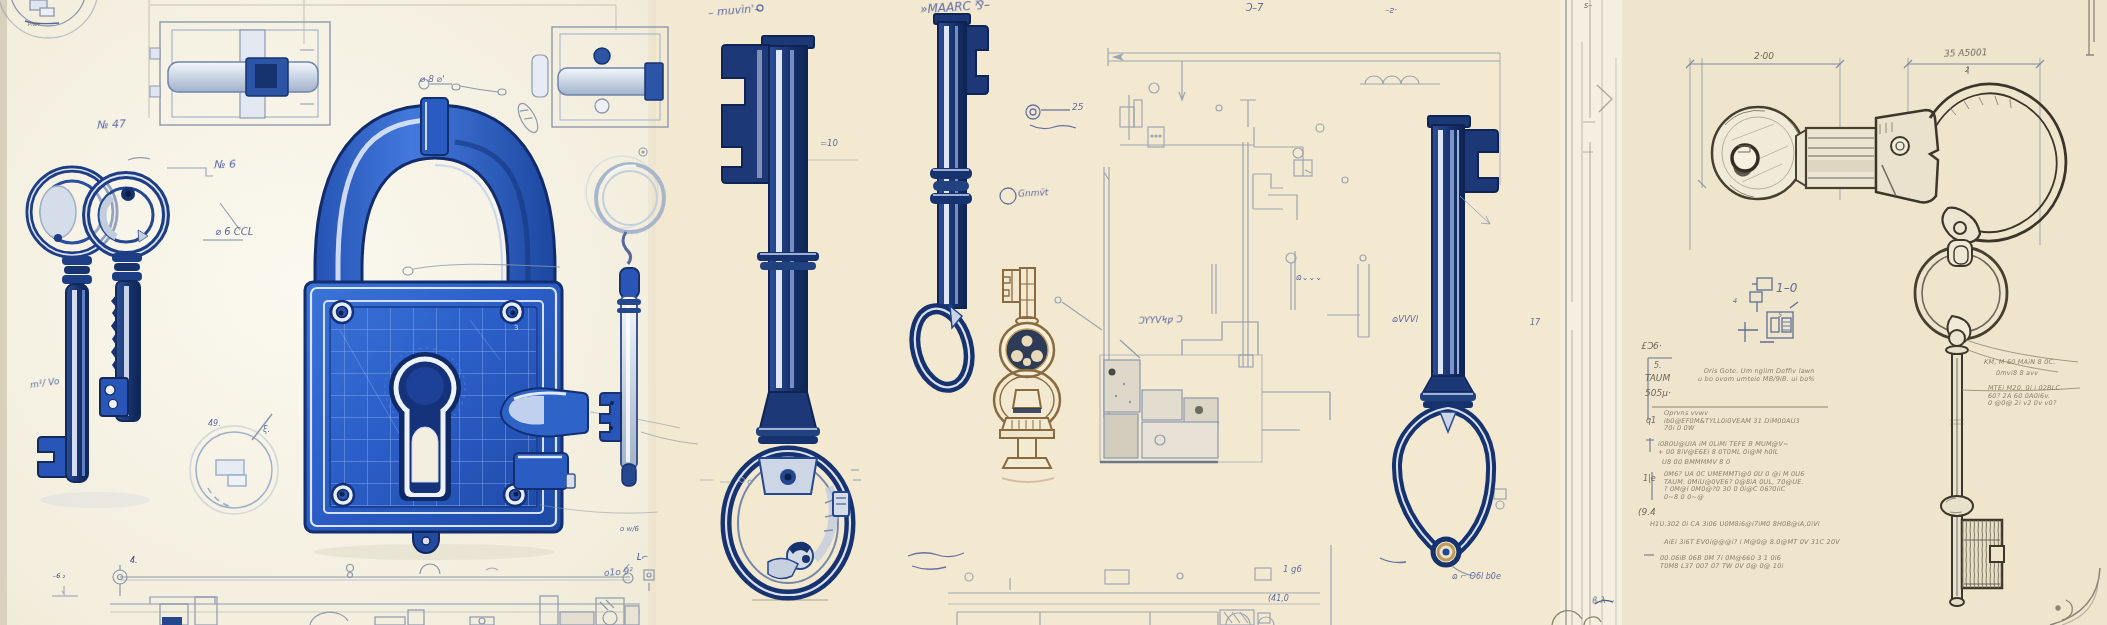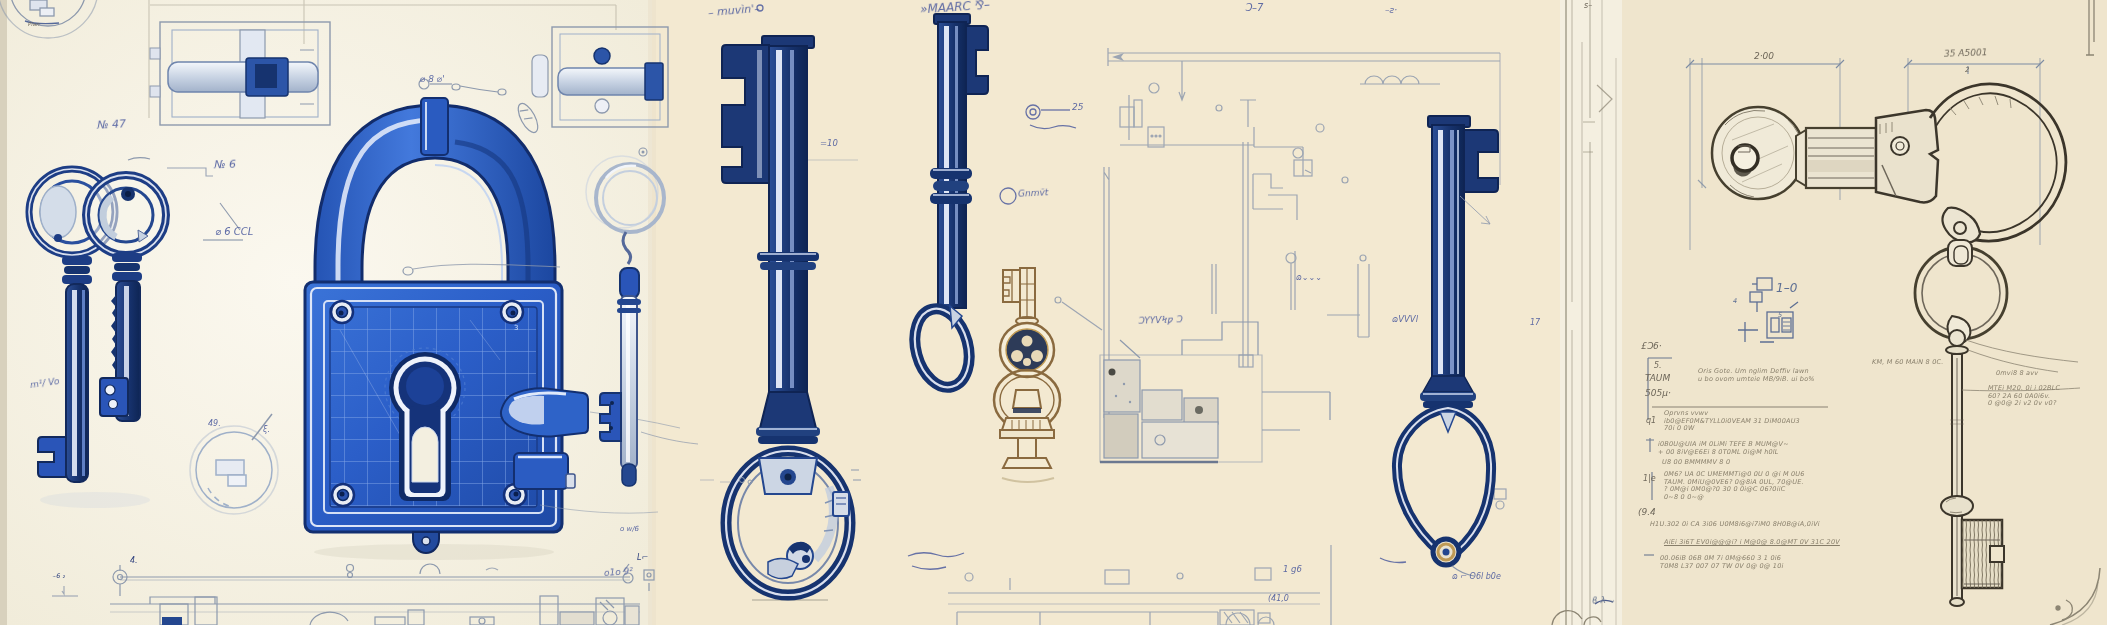--- a/index.html
+++ b/index.html
@@ -613,21 +613,21 @@
 <span class="ann pen" style="left:1645px;top:373px;font-size:9px;">TAUM</span>
 <span class="ann pen" style="left:1645px;top:388px;font-size:9px;">505µ·</span>
 <span class="ann pen" style="left:1646px;top:416px;font-size:8px;">q1</span>
 <span class="ann pen" style="left:1643px;top:474px;font-size:8px;">1|e</span>
 <span class="ann pen" style="left:1638px;top:507px;font-size:9px;">(9.4</span>
 <span class="ann pen" style="left:1776px;top:281px;font-size:12px;color:#5d6f94;">1–0</span>
 <span class="ann pen" style="left:1778px;top:311px;font-size:6.5px;color:#5d6f94;">5</span>
 <span class="ann pen" style="left:1733px;top:297px;font-size:6.5px;color:#5d6f94;">4</span>
 <span class="ann pen" style="left:1592px;top:595px;font-size:9px;color:#6b7890;transform:rotate(-3deg);">ϐ λ ⌄</span>
 
-<div class="ann spec" style="left:1698px;top:368px;">
+<div class="ann spec" style="left:1698px;top:368px;text-align:right;">
   <span>Oris Gote. Um nglim Deffiv  lawn</span>
   <span>u bo ovom umteie MB/9iB. ui bo%</span>
 </div>
 <div class="ann spec" style="left:1664px;top:410px;">
   <span>Oprvns vvwv</span>
   <span>ib0@EF0M&amp;TYLL0i0VEAM 31 DiM00AU3</span>
   <span>70i 0 0W</span>
 </div>
 <div class="ann spec" style="left:1658px;top:441px;">
   <span>i0B0U@UIA iM 0LiMi TEFE B MUM@V~</span>
@@ -638,29 +638,29 @@
 </div>
 <div class="ann spec" style="left:1664px;top:471px;">
   <span>0M6? UA 0C UMEMMTi@0 0U 0 @i M 0U6</span>
   <span>TAUM. 0MiU@0VE6? 0@8iA 0UL, 70@UE.</span>
   <span>? 0M@i 0M0@?0 30 0 0i@C 06?0iiC</span>
   <span>0~8 0 0~@</span>
 </div>
 <div class="ann spec" style="left:1650px;top:521px;">
   <span>H1U.302 0i CA 3i06 U0M8i6@i7iM0 8H0B@iA,0iVi</span>
 </div>
-<div class="ann spec" style="left:1664px;top:539px;text-decoration:underline;">
+<div class="ann spec" style="left:1664px;top:539px;">
   <span>AiEi 3i6T EV0i@@@i? i M@0@ 8.0@MT 0V 31C 20V</span>
 </div>
 <div class="ann spec" style="left:1660px;top:555px;">
   <span>00.06iB 06B 0M 7i 0M@660 3 1 0i6</span>
   <span>T0M8 L37 007 07 TW 0V 0@ 0@ 10i</span>
 </div>
 
-<div class="ann spec" style="left:1872px;top:359px;text-align:center;">
+<div class="ann spec" style="left:1984px;top:359px;text-align:center;">
   <span>KM, M 60 MAiN 8 0C.</span>
 </div>
 <div class="ann spec" style="left:1996px;top:370px;">
   <span>0mvi8 8 avv</span>
 </div>
 <div class="ann spec" style="left:1988px;top:385px;">
   <span>MTEi M20. 0i i 02BLC</span>
   <span>60? 2A 60 0A0i6v.</span>
   <span>0 @0@ 2i v2 0v v0?</span>
 </div>

